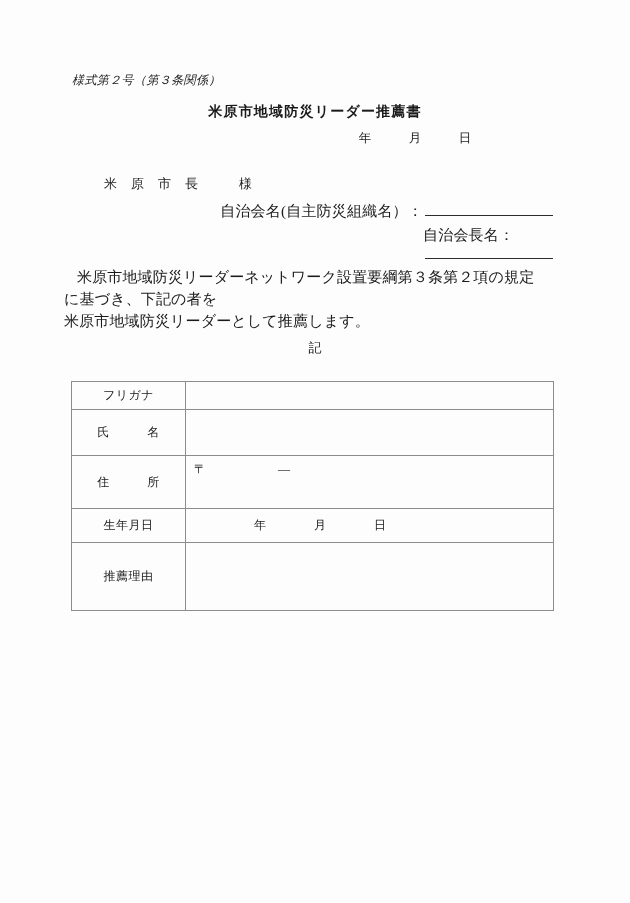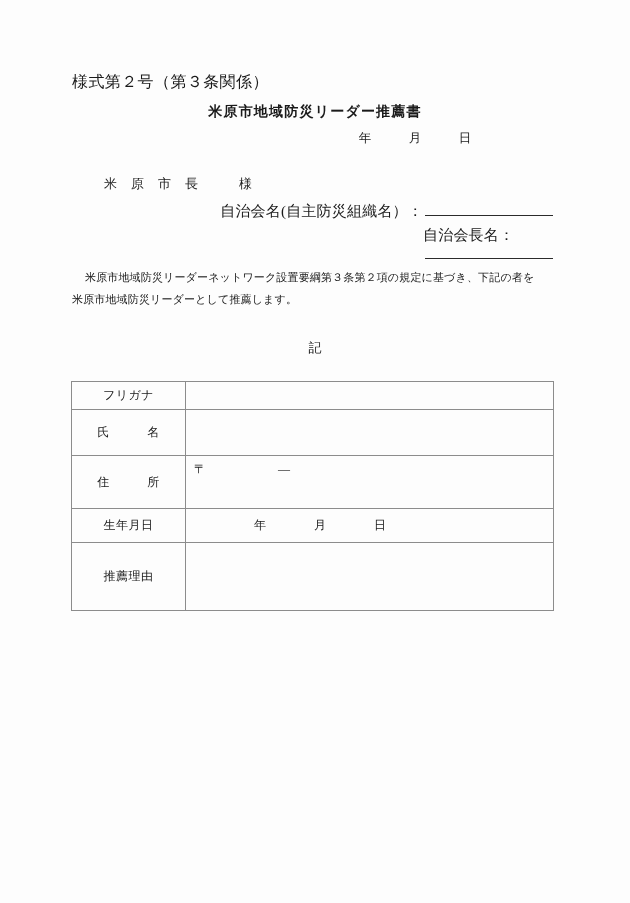--- a/index.html
+++ b/index.html
@@ -18,23 +18,24 @@
     height: 903px;
     background: #fdfdfd;
     overflow: hidden;
   }
 
   
   .form-number {
     position: absolute;
     left: 72px;
     top: 72px;
-    font-size: 16px;
+    font-size: 12px;
     letter-spacing: 0.4px;
     white-space: nowrap;
+    font-style: italic;
   }
   .doc-title {
     position: absolute;
     left: 0;
     top: 103px;
     width: 630px;
     text-align: center;
     font-size: 14px;
     font-weight: bold;
     letter-spacing: 1.2px;
@@ -77,24 +78,24 @@
     border-bottom: 1px solid #2b2b2b;
     height: 13px;
     margin-left: 2px;
   }
   .sig-row.r1 .sig-rule { width: 128px; }
   .sig-row.r2 .sig-rule { width: 128px; }
 
   
   .body-text {
     position: absolute;
-    left: 72px;
+    left: 64px;
     top: 266px;
     width: 482px;
-    font-size: 11px;
+    font-size: 15px;
     line-height: 22px;
     letter-spacing: 0.15px;
   }
   .body-text .l1 { display: block; text-indent: 13px; }
   .body-text .l2 { display: block; }
 
   
   .ki-mark {
     position: absolute;
     left: 0;

